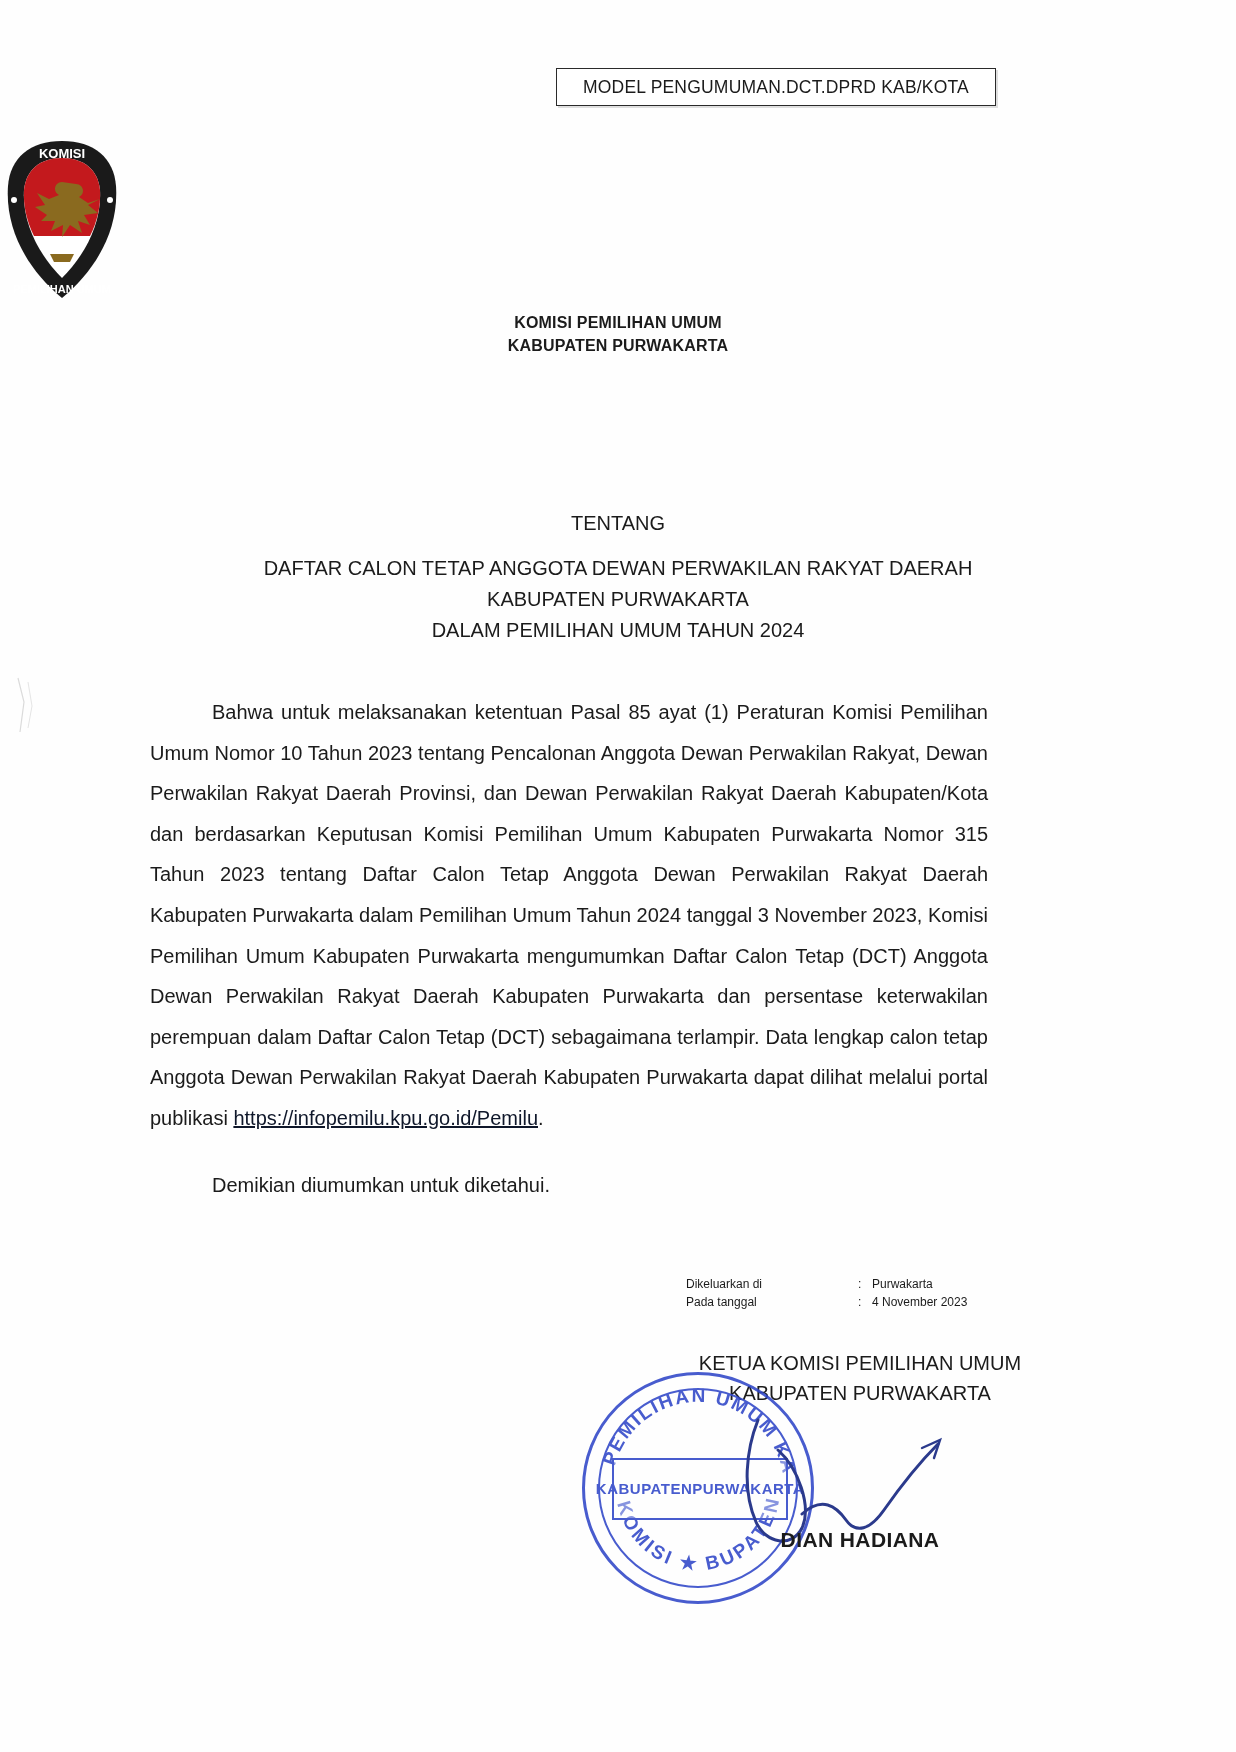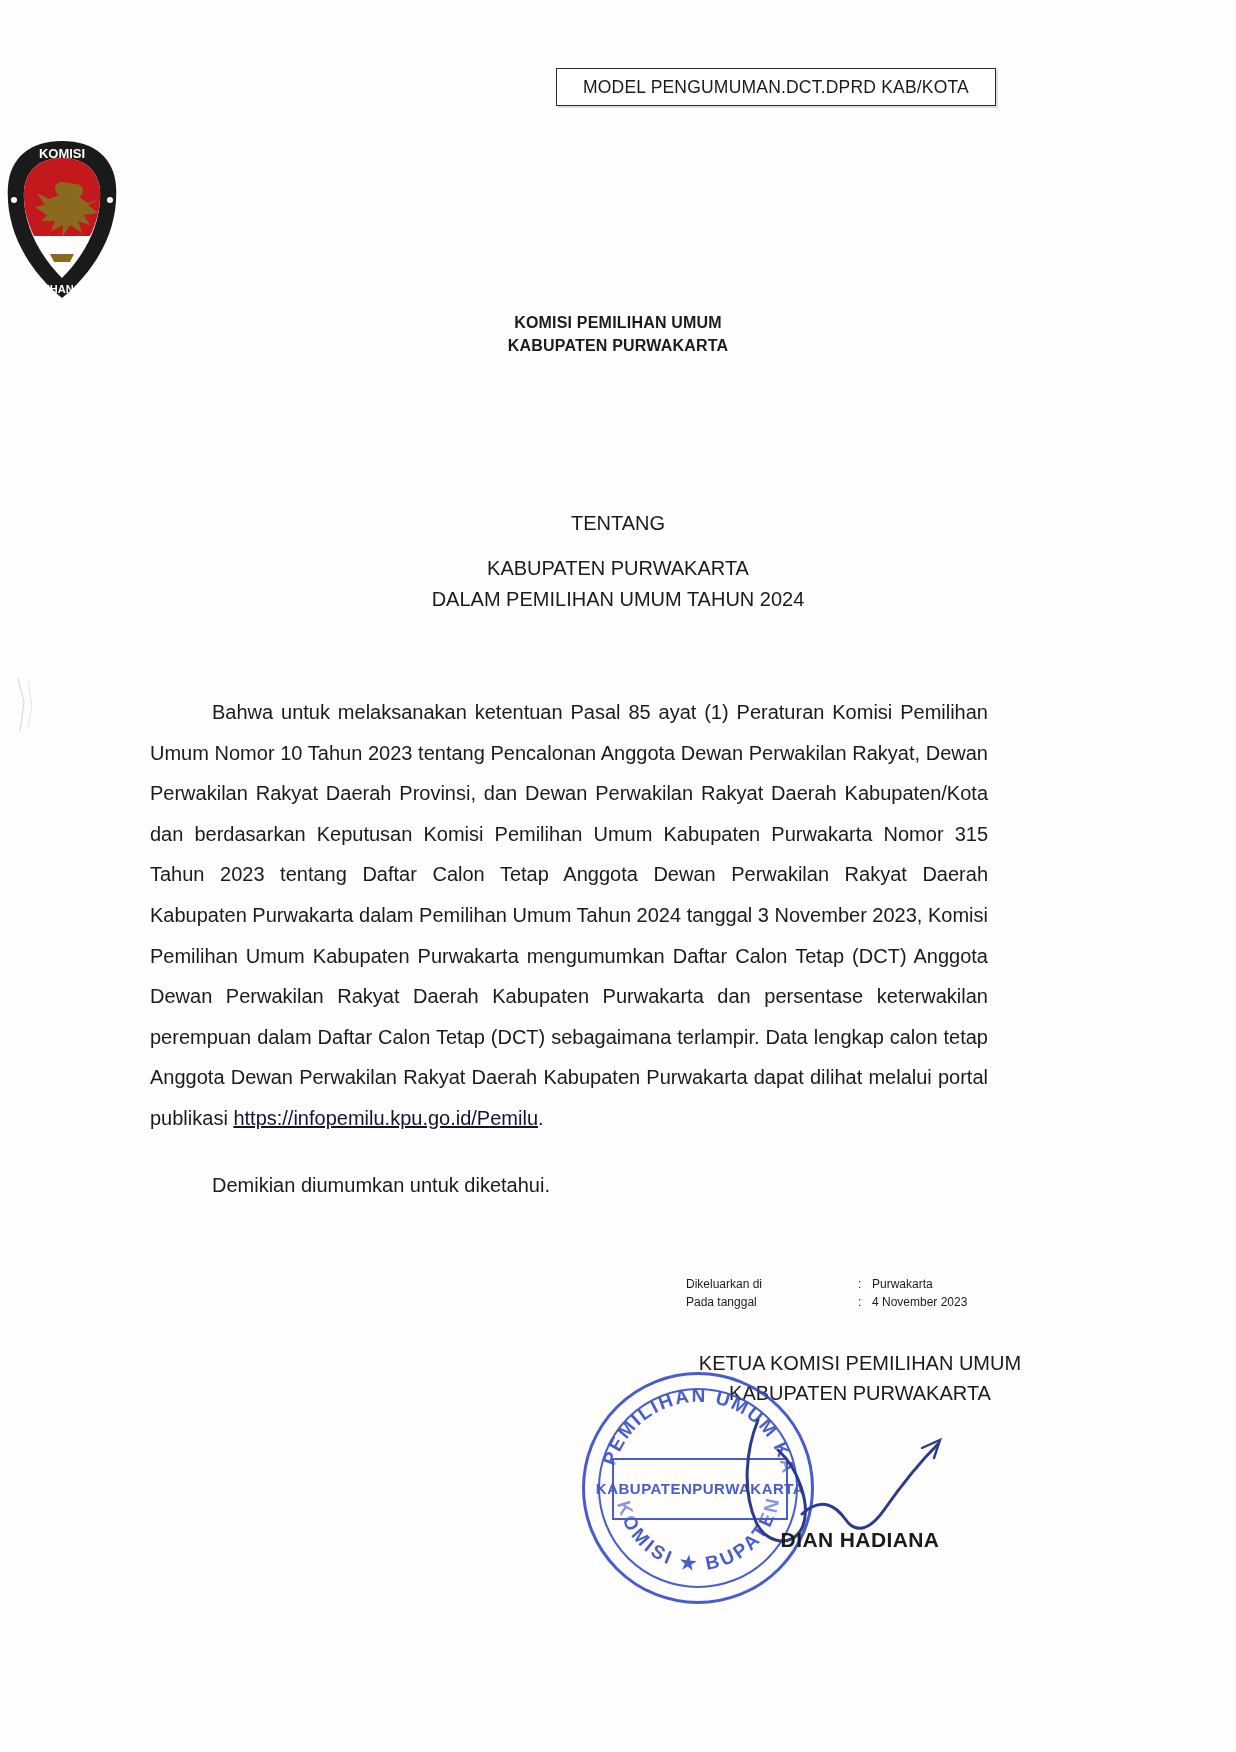--- a/index.html
+++ b/index.html
@@ -239,20 +239,21 @@
 
   <div class="center-block org">
     <div>KOMISI PEMILIHAN UMUM</div>
     <div>KABUPATEN PURWAKARTA</div>
   </div>
 
 
   <div class="center-block tentang">TENTANG</div>
 
   <div class="center-block subject">
+    <div>DAFTAR CALON TETAP ANGGOTA DEWAN PERWAKILAN RAKYAT DAERAH</div>
     <div>KABUPATEN PURWAKARTA</div>
     <div>DALAM PEMILIHAN UMUM TAHUN 2024</div>
   </div>
 
   <div class="body-wrap">
     <p class="para"><span>Bahwa untuk melaksanakan ketentuan Pasal 85 ayat (1) Peraturan Komisi Pemilihan Umum Nomor 10 Tahun 2023 tentang Pencalonan Anggota Dewan Perwakilan Rakyat, Dewan Perwakilan Rakyat Daerah Provinsi, dan Dewan Perwakilan Rakyat Daerah Kabupaten/Kota dan berdasarkan Keputusan Komisi Pemilihan Umum Kabupaten Purwakarta Nomor 315 Tahun 2023 tentang Daftar Calon Tetap Anggota Dewan Perwakilan Rakyat Daerah Kabupaten Purwakarta dalam Pemilihan Umum Tahun 2024 tanggal 3 November 2023, Komisi Pemilihan Umum Kabupaten Purwakarta mengumumkan Daftar Calon Tetap (DCT) Anggota Dewan Perwakilan Rakyat Daerah Kabupaten Purwakarta dan persentase keterwakilan perempuan dalam Daftar Calon Tetap (DCT) sebagaimana terlampir. Data lengkap calon tetap Anggota Dewan Perwakilan Rakyat Daerah Kabupaten Purwakarta dapat dilihat melalui portal publikasi </span><a href="#">https://infopemilu.kpu.go.id/Pemilu</a><span>.</span></p>
     <p class="para second">Demikian diumumkan untuk diketahui.</p>
   </div>
 
   <div class="sign">

